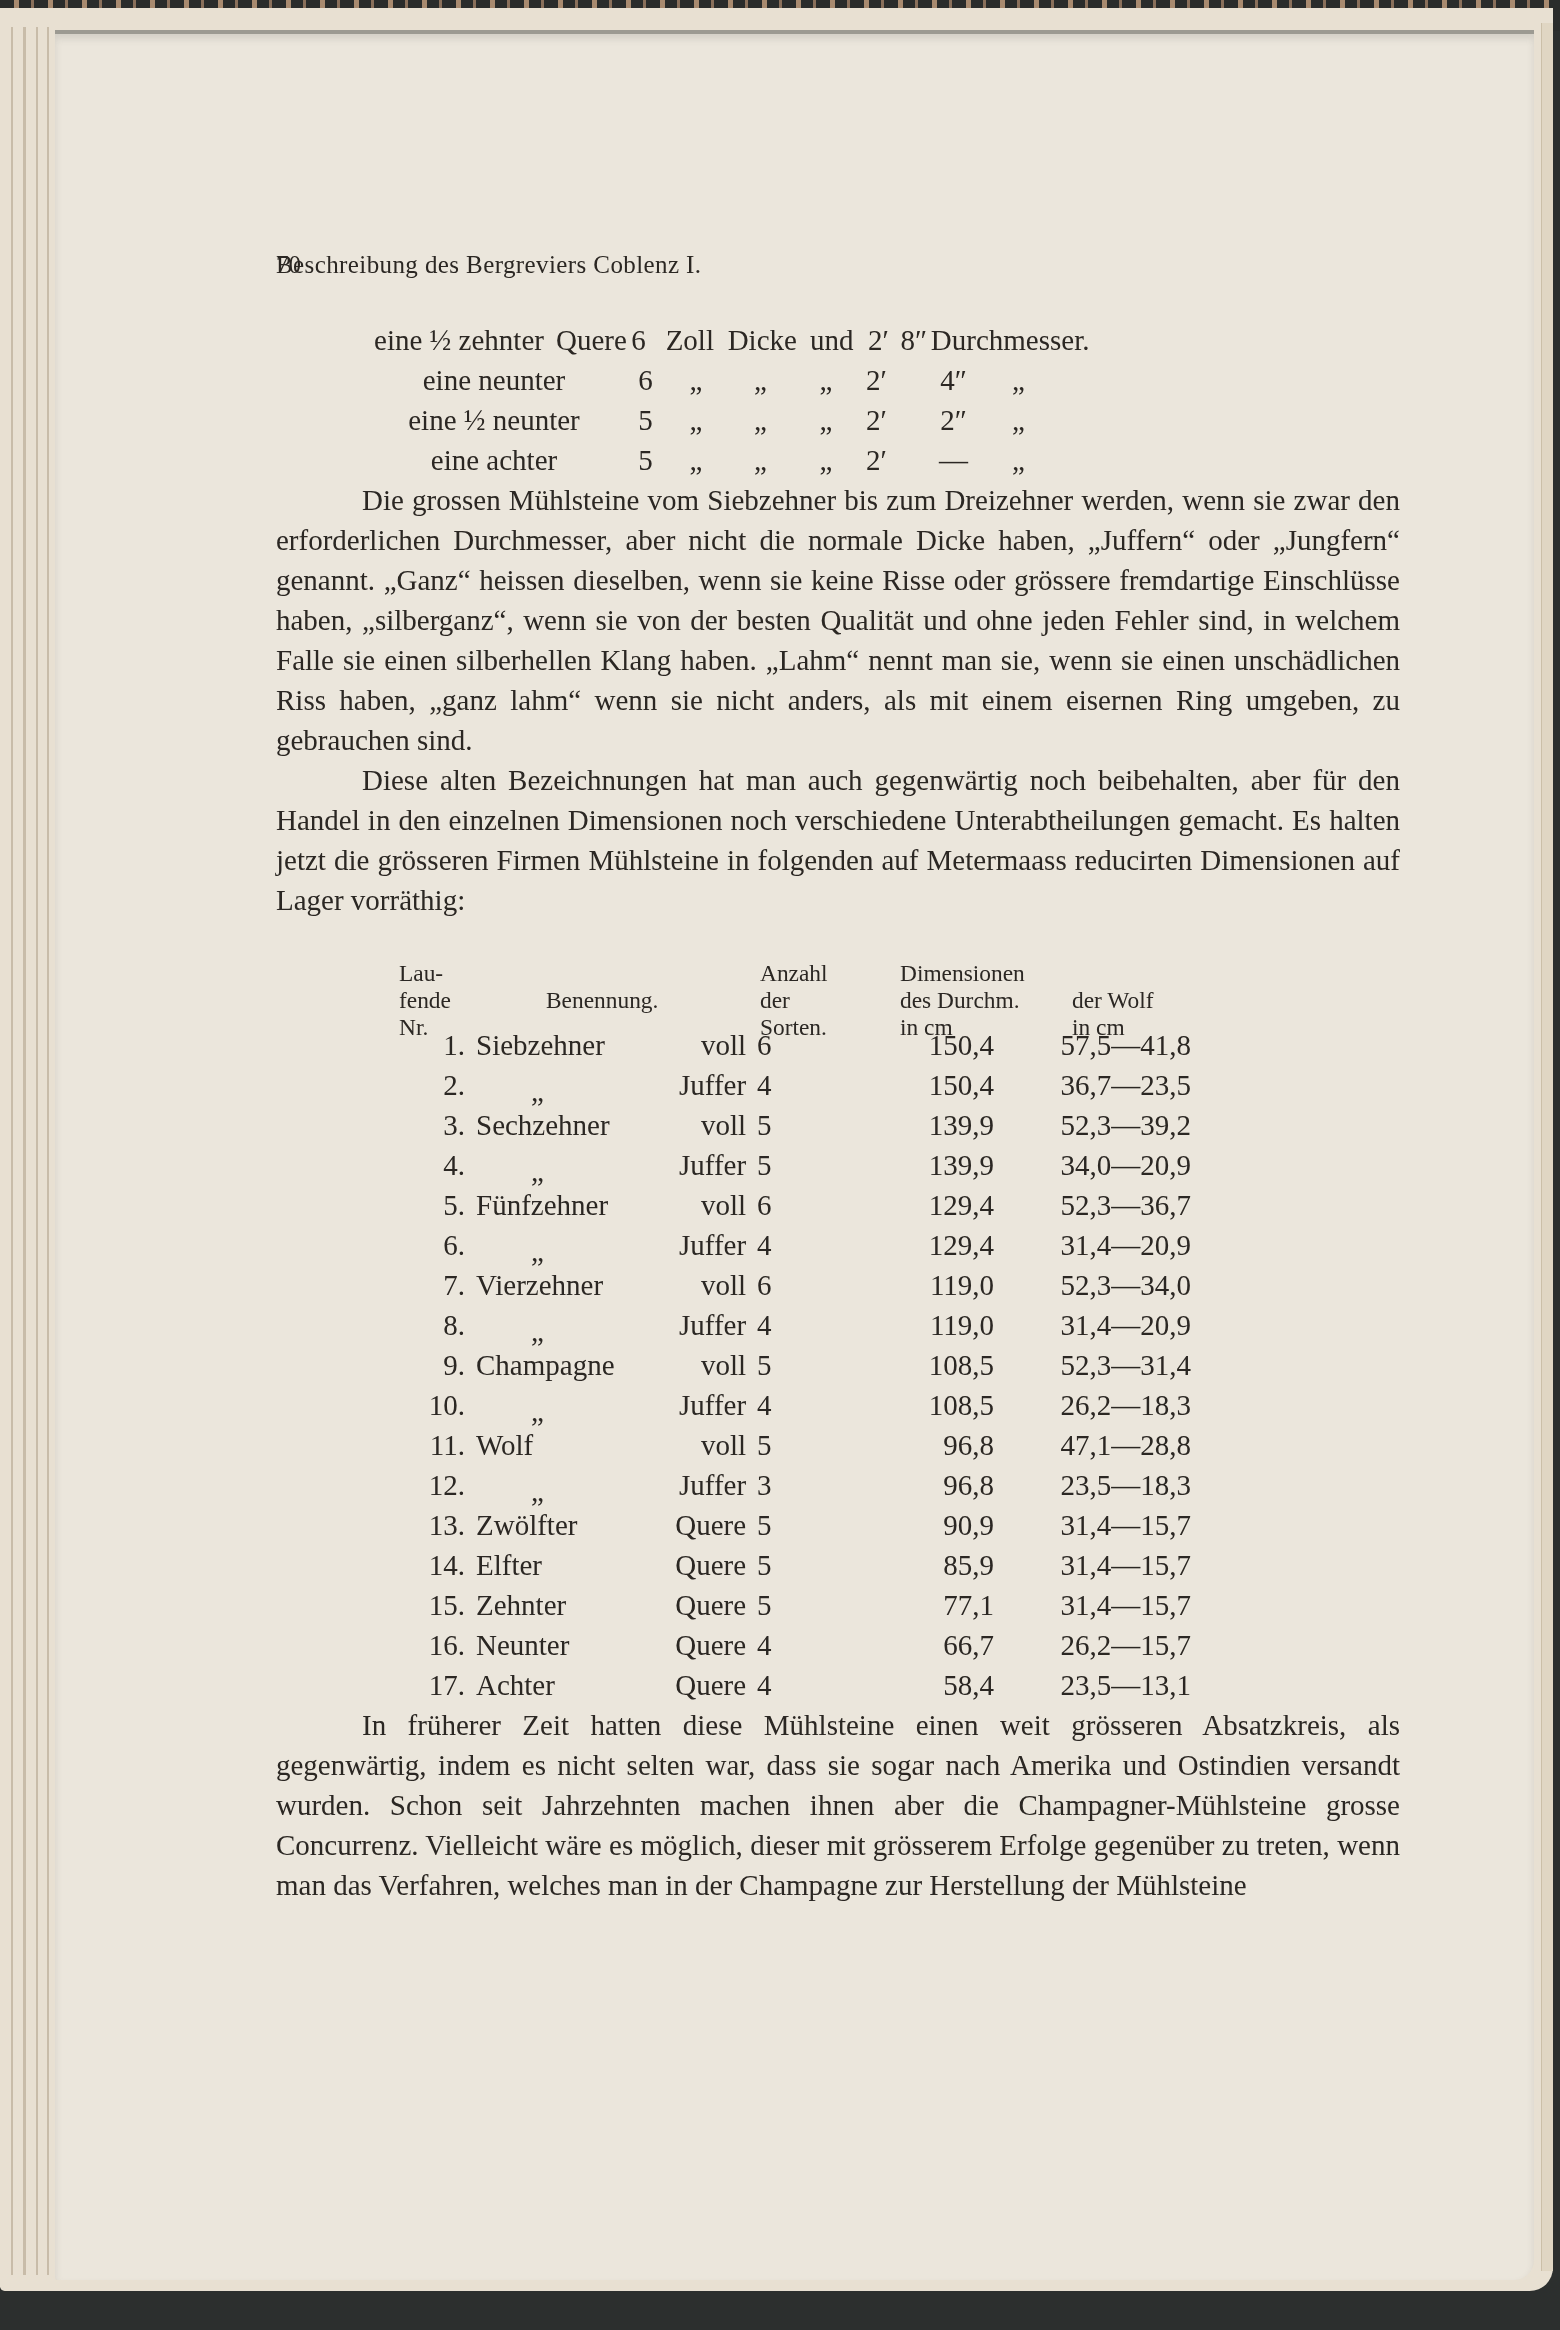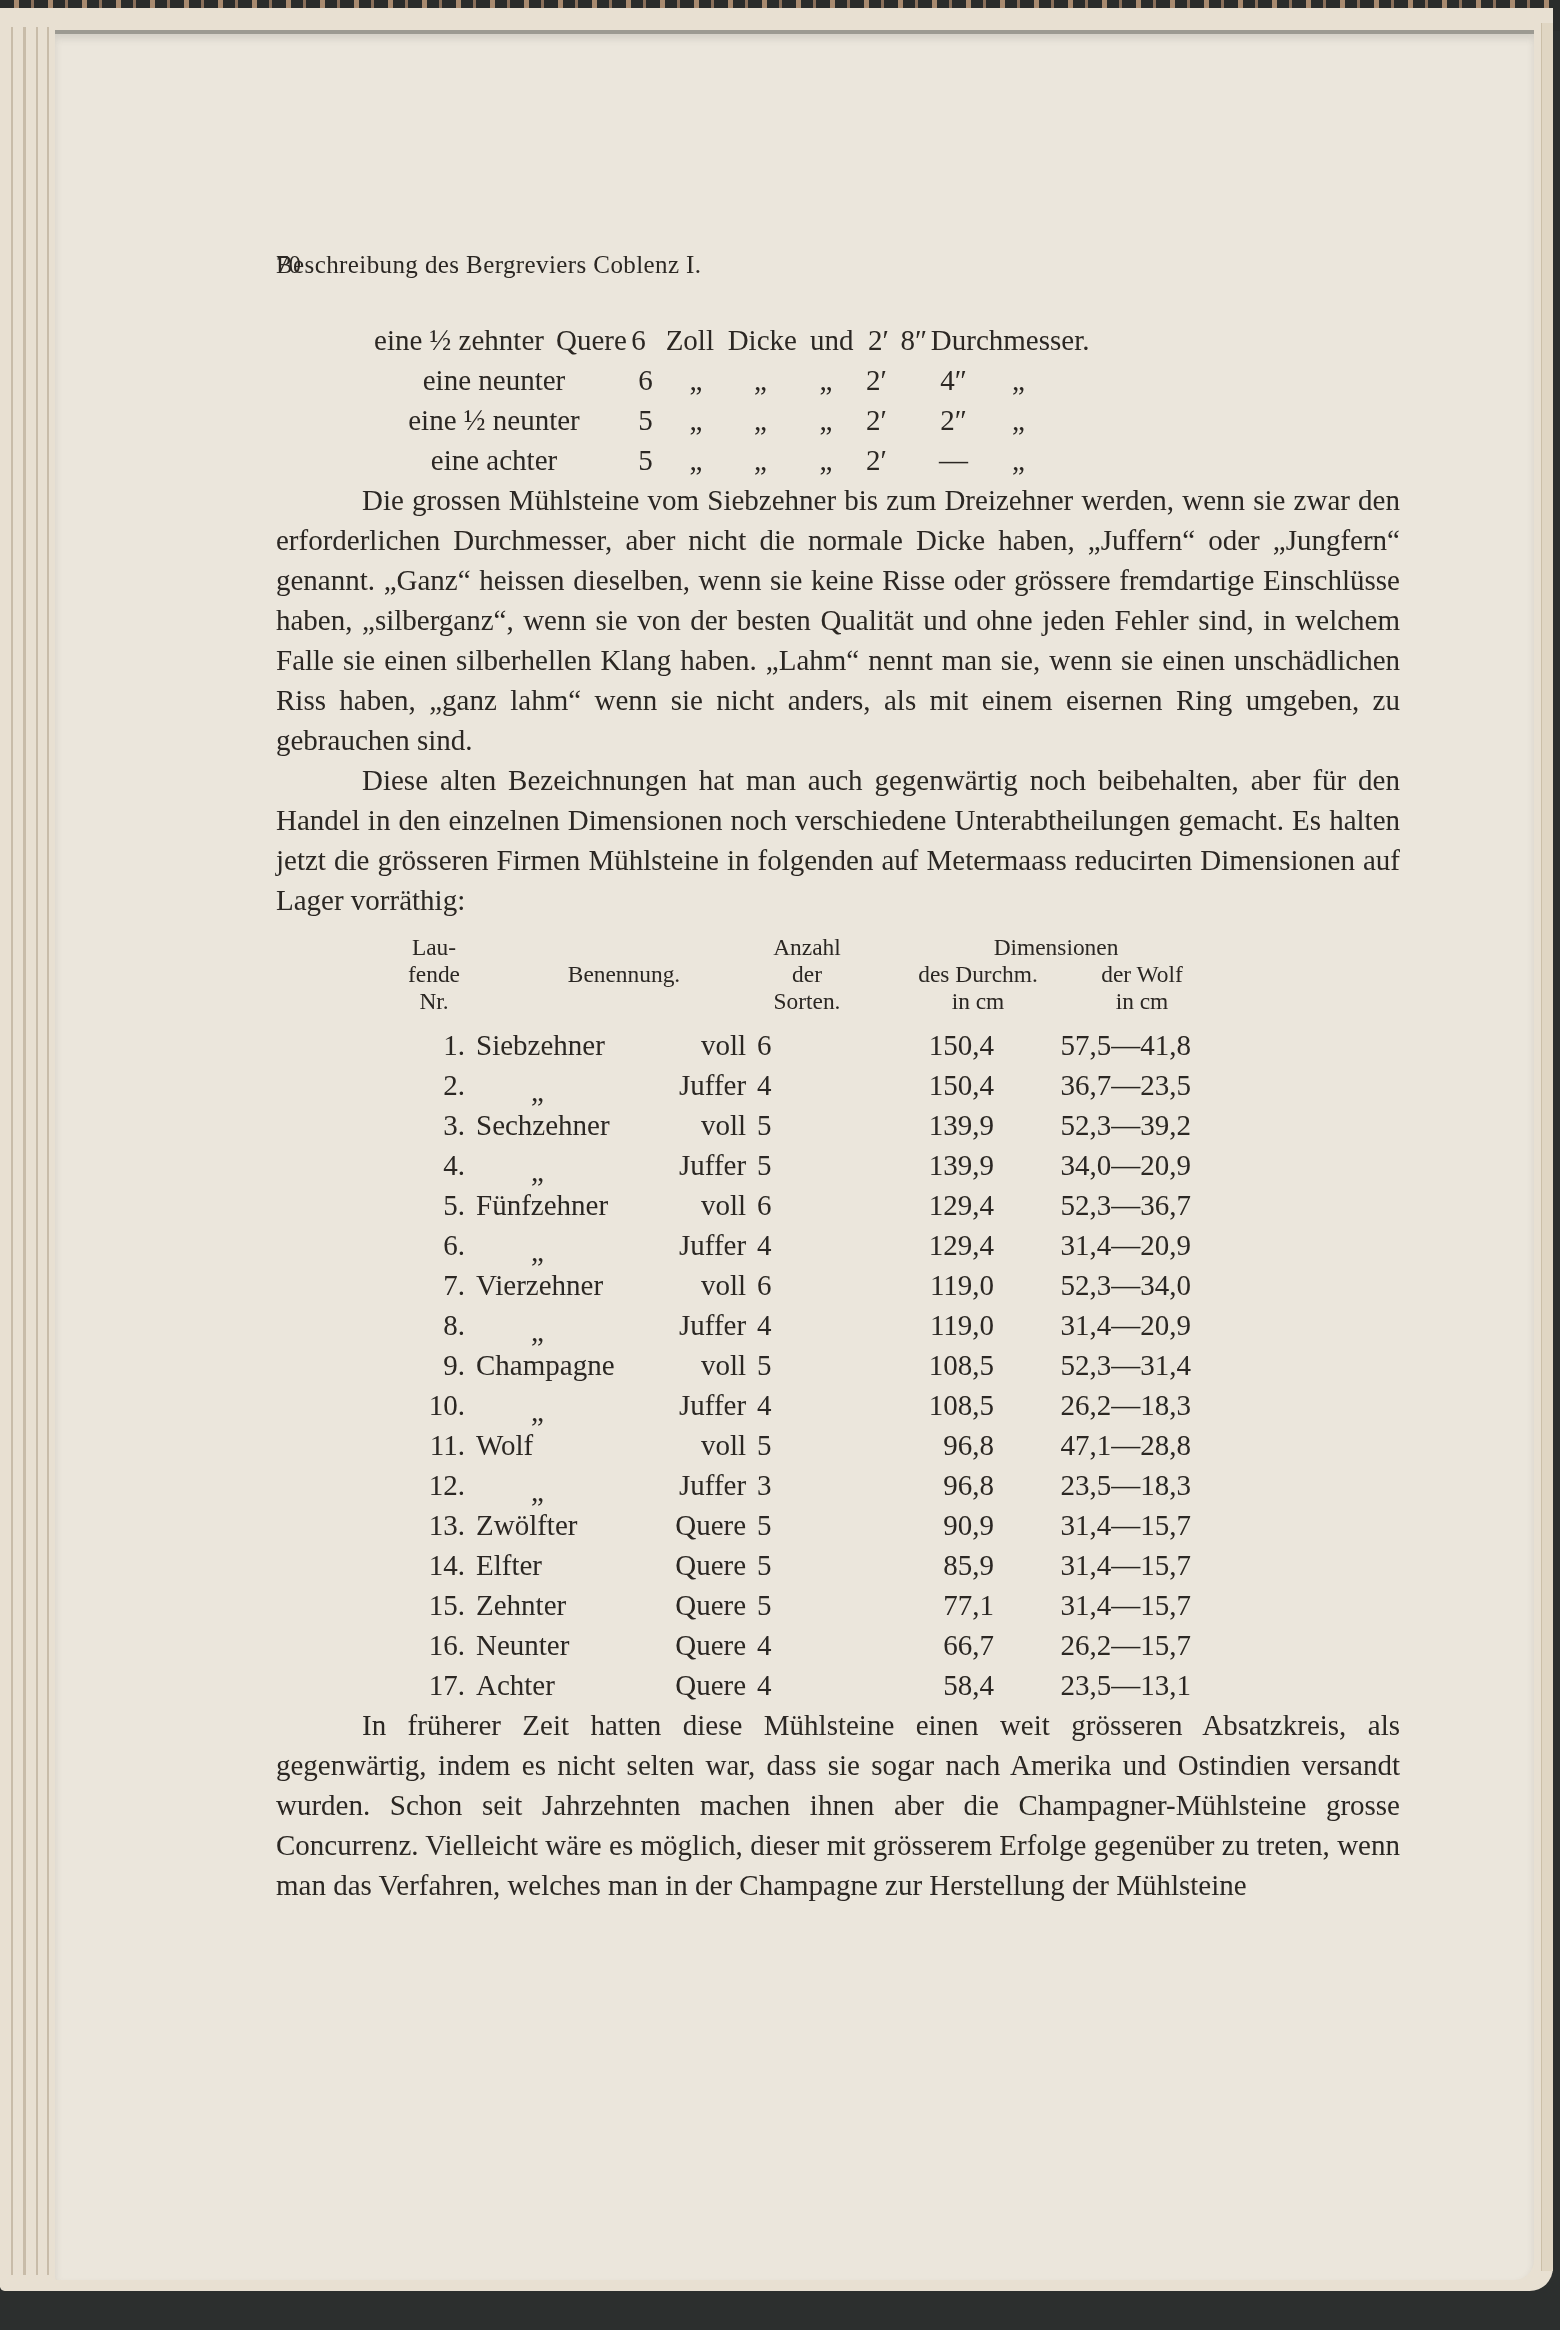--- a/index.html
+++ b/index.html
@@ -42,21 +42,21 @@
   .spec-line { display: flex; white-space: pre; margin-left: 86px; }
   .spec-line span { display: inline-block; text-align: center; }
   .c1 { width: 194px; }
   .c2 { width: 47px; text-align: center; }
   .c3 { width: 25px; text-align: center; }
 
   p.para { margin: 0; text-align: justify; text-indent: 86px; }
 
   .table { margin-top: 14px; font-size: 29px; }
   .thead { position: relative; height: 91px; font-size: 23.4px; line-height: 27px; }
-  .thead .h { position: absolute; text-align: center; }
+  .thead .h { position: absolute; text-align: left; margin-top: 26px; }
   .trow { display: flex; height: 40px; line-height: 40px; }
   .col-nr { width: 200px; text-align: right; padding-right: 11px; box-sizing: border-box; }
   .col-name { width: 184px; }
   .col-kind { width: 83px; text-align: right; padding-left: 3.1px; }
   .col-count { width: 47px; text-align: left; padding-left: 11px; }
   .col-diam { width: 215px; text-align: right; padding-right: 25px; box-sizing: border-box; }
   .col-thick { width: 172px; text-align: right; }
   .ditto { padding-left: 55px; display: inline-block; transform: translateY(6.2px); }
 
   .final { margin-top: 20px; }

